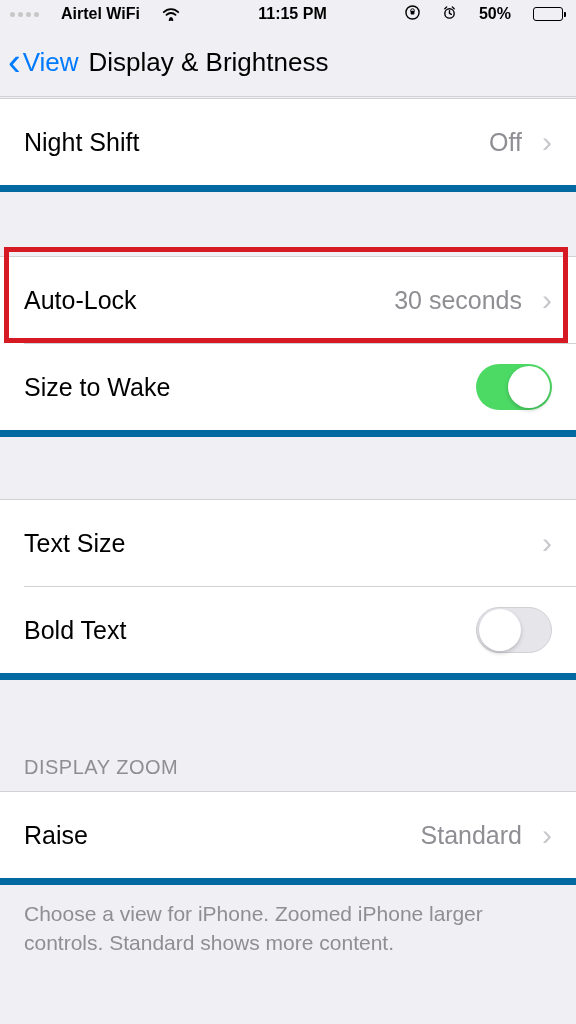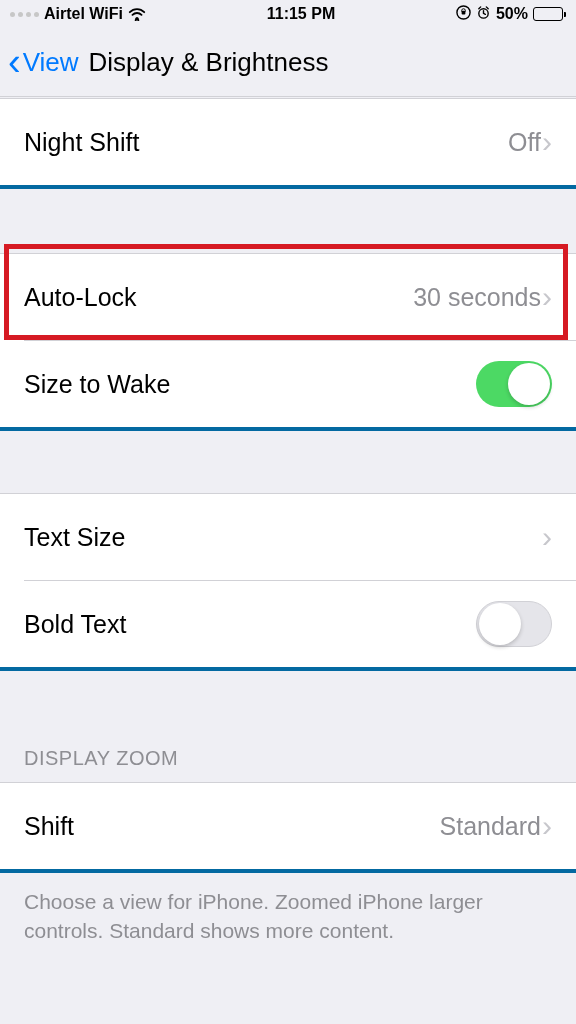--- a/index.html
+++ b/index.html
@@ -21,21 +21,21 @@
       align-items: center;
       justify-content: space-between;
       padding: 0 10px;
       font-size: 16px;
       font-weight: 600;
       color: #000;
     }
     .status-left, .status-right {
       display: flex;
       align-items: center;
-      gap: 5px;
+      gap: 22px;
     }
     .dots {
       display: flex;
       gap: 3px;
     }
     .dot {
       width: 5px;
       height: 5px;
       border-radius: 50%;
       background: #c7c7c7;
@@ -94,38 +94,38 @@
       color: #000;
       margin-left: 10px;
     }
     .section-spacer {
       height: 2px;
       border-top: 1px solid #d1d1d6;
     }
     .group {
       background: #fff;
       border-top: 1px solid #d1d1d6;
-      border-bottom: 4px solid #0369a1;
+      border-bottom: 7px solid #0369a1;
     }
     .row {
       height: 86px;
       display: flex;
       align-items: center;
       padding: 0 24px;
       position: relative;
     }
     .row-label {
       font-size: 25px;
       color: #000;
       flex: 1;
     }
     .row-value {
       font-size: 25px;
       color: #8e8e93;
-      margin-right: 1px;
+      margin-right: 20px;
     }
     .chevron {
       color: #c7c7cc;
       font-size: 30px;
       font-weight: 300;
     }
     .row-divider {
       border-bottom: 1px solid #d1d1d6;
       margin-left: 24px;
     }
@@ -275,19 +275,19 @@
     <div class="toggle off">
       <div class="toggle-knob"></div>
     </div>
   </div>
 </div>
 
 <div class="section-header">DISPLAY ZOOM</div>
 
 <div class="group">
   <div class="row">
-    <span class="row-label">Shift</span>
+    <span class="row-label">Raise</span>
     <span class="row-value">Standard</span>
     <span class="chevron">›</span>
   </div>
 </div>
 
 <div class="footer-text">Choose a view for iPhone. Zoomed iPhone larger controls. Standard shows more content.</div>
 
 </body></html>

